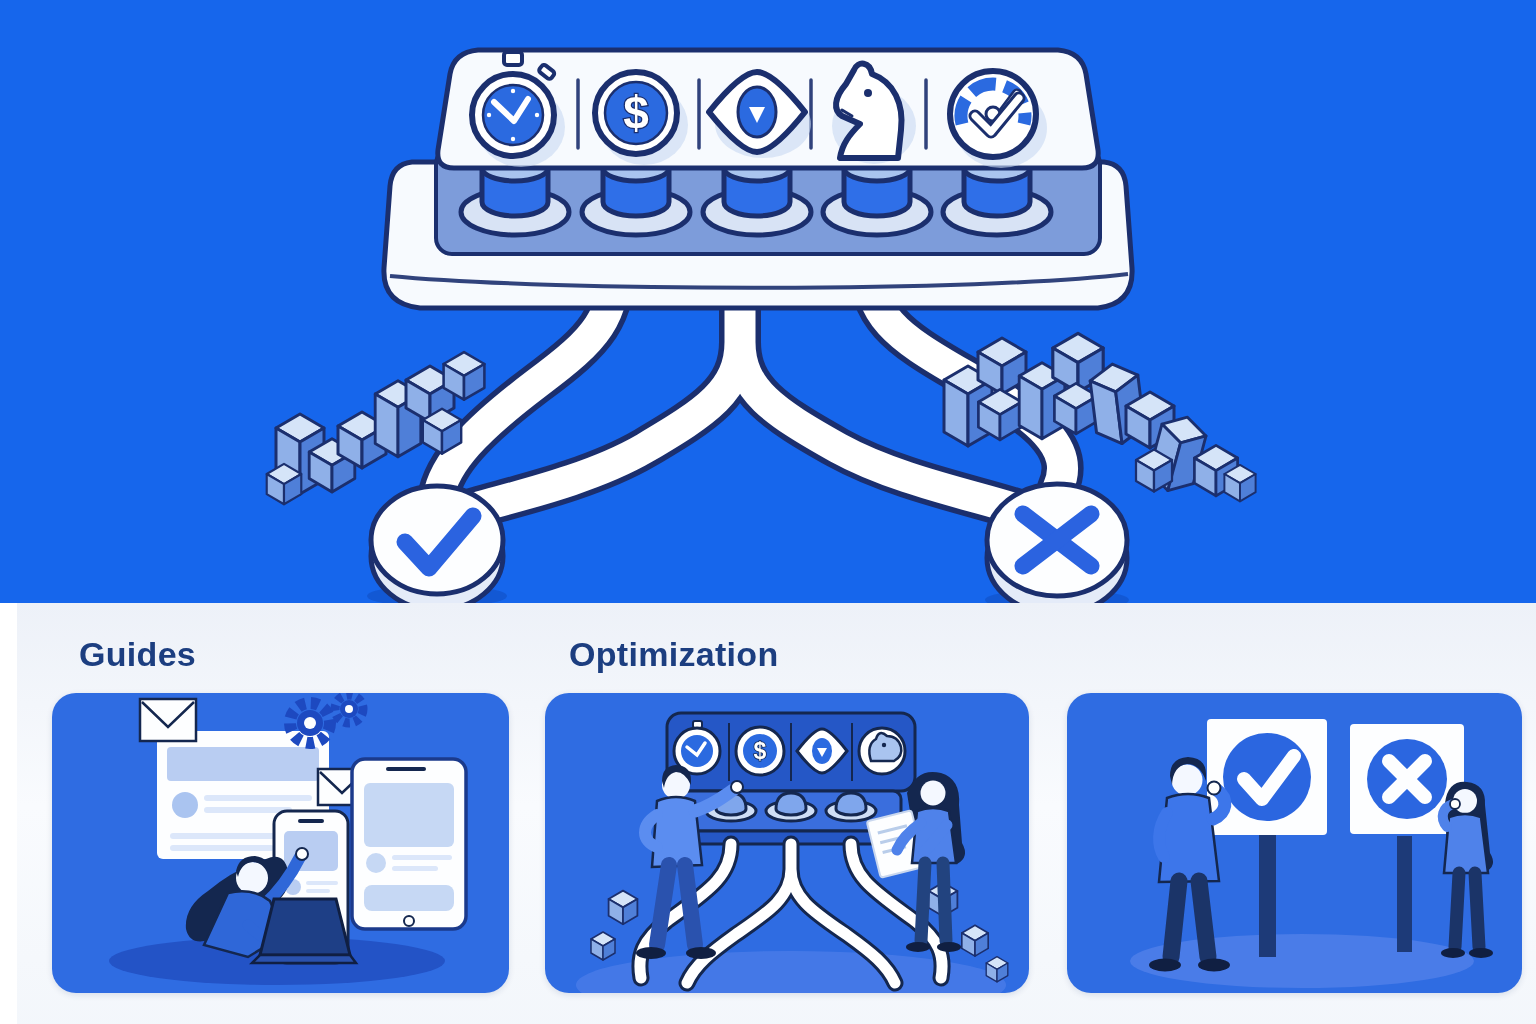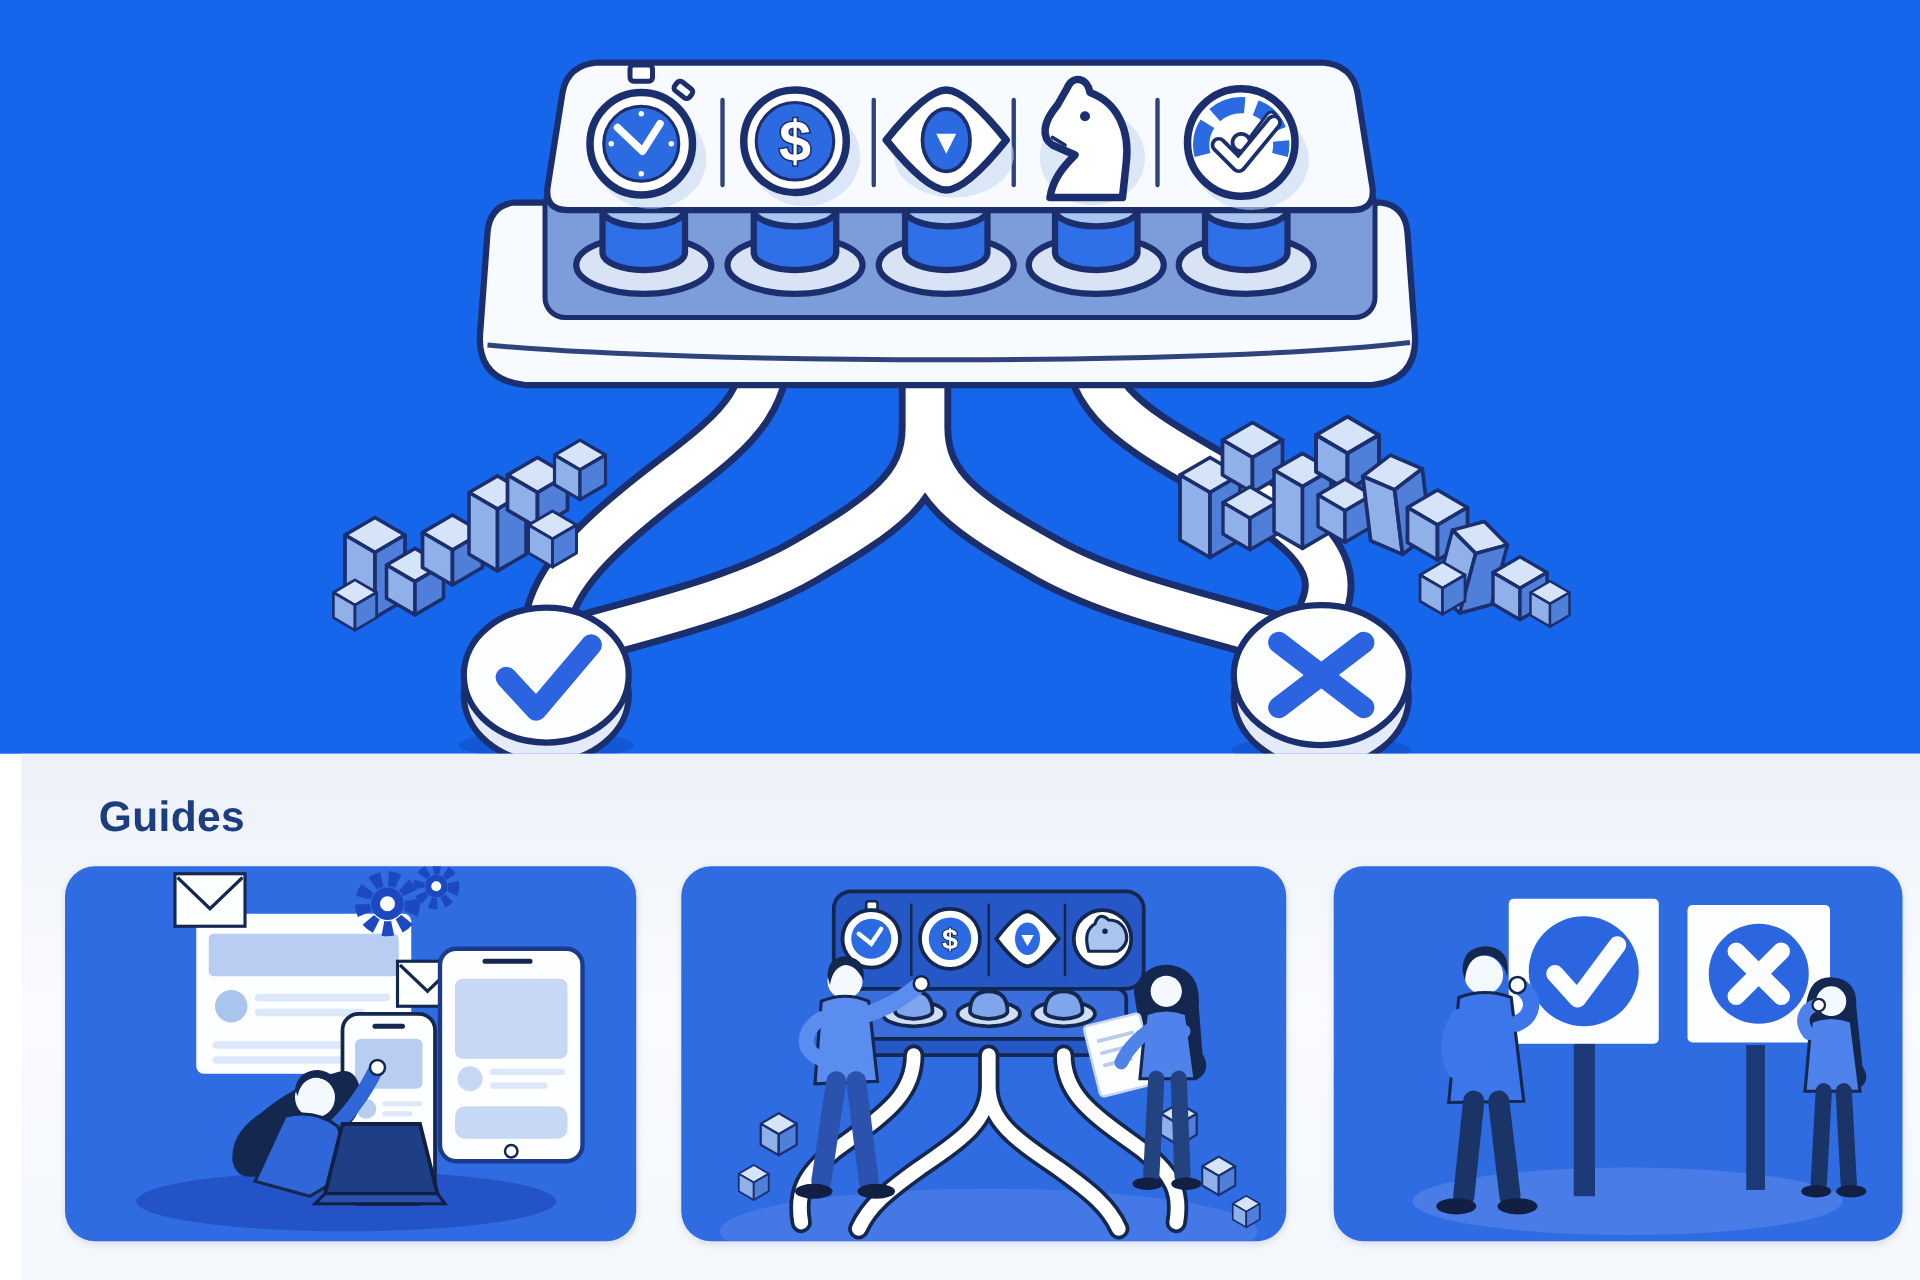--- a/index.html
+++ b/index.html
@@ -262,20 +262,21 @@
           </g>
           <g>
             <polygon points="222,206 284,206 298,262 208,262" fill="#1e3f86" stroke="#101f42" stroke-width="3"></polygon>
             <polygon points="208,262 298,262 304,270 200,270" fill="#2a52ae" stroke="#101f42" stroke-width="2.5"></polygon>
           </g>
         </svg>
       </div>
     </div>
 
     <div class="feature" id="f2">
+      <h2 class="feature-title">Optimization</h2>
       <div class="card">
         <svg viewBox="0 0 484 300">
           <ellipse cx="246" cy="292" rx="215" ry="34" fill="var(--floor-light)" opacity="0.8"></ellipse>
 
           <g>
             <rect x="122" y="20" width="248" height="78" rx="14" fill="#2557c6" stroke="var(--ink)" stroke-width="3"></rect>
             <g stroke="var(--ink)" stroke-width="2">
                 <path d="M 184 30 L 184 88"></path>
                 <path d="M 246 30 L 246 88"></path>
                 <path d="M 307 30 L 307 88"></path>

